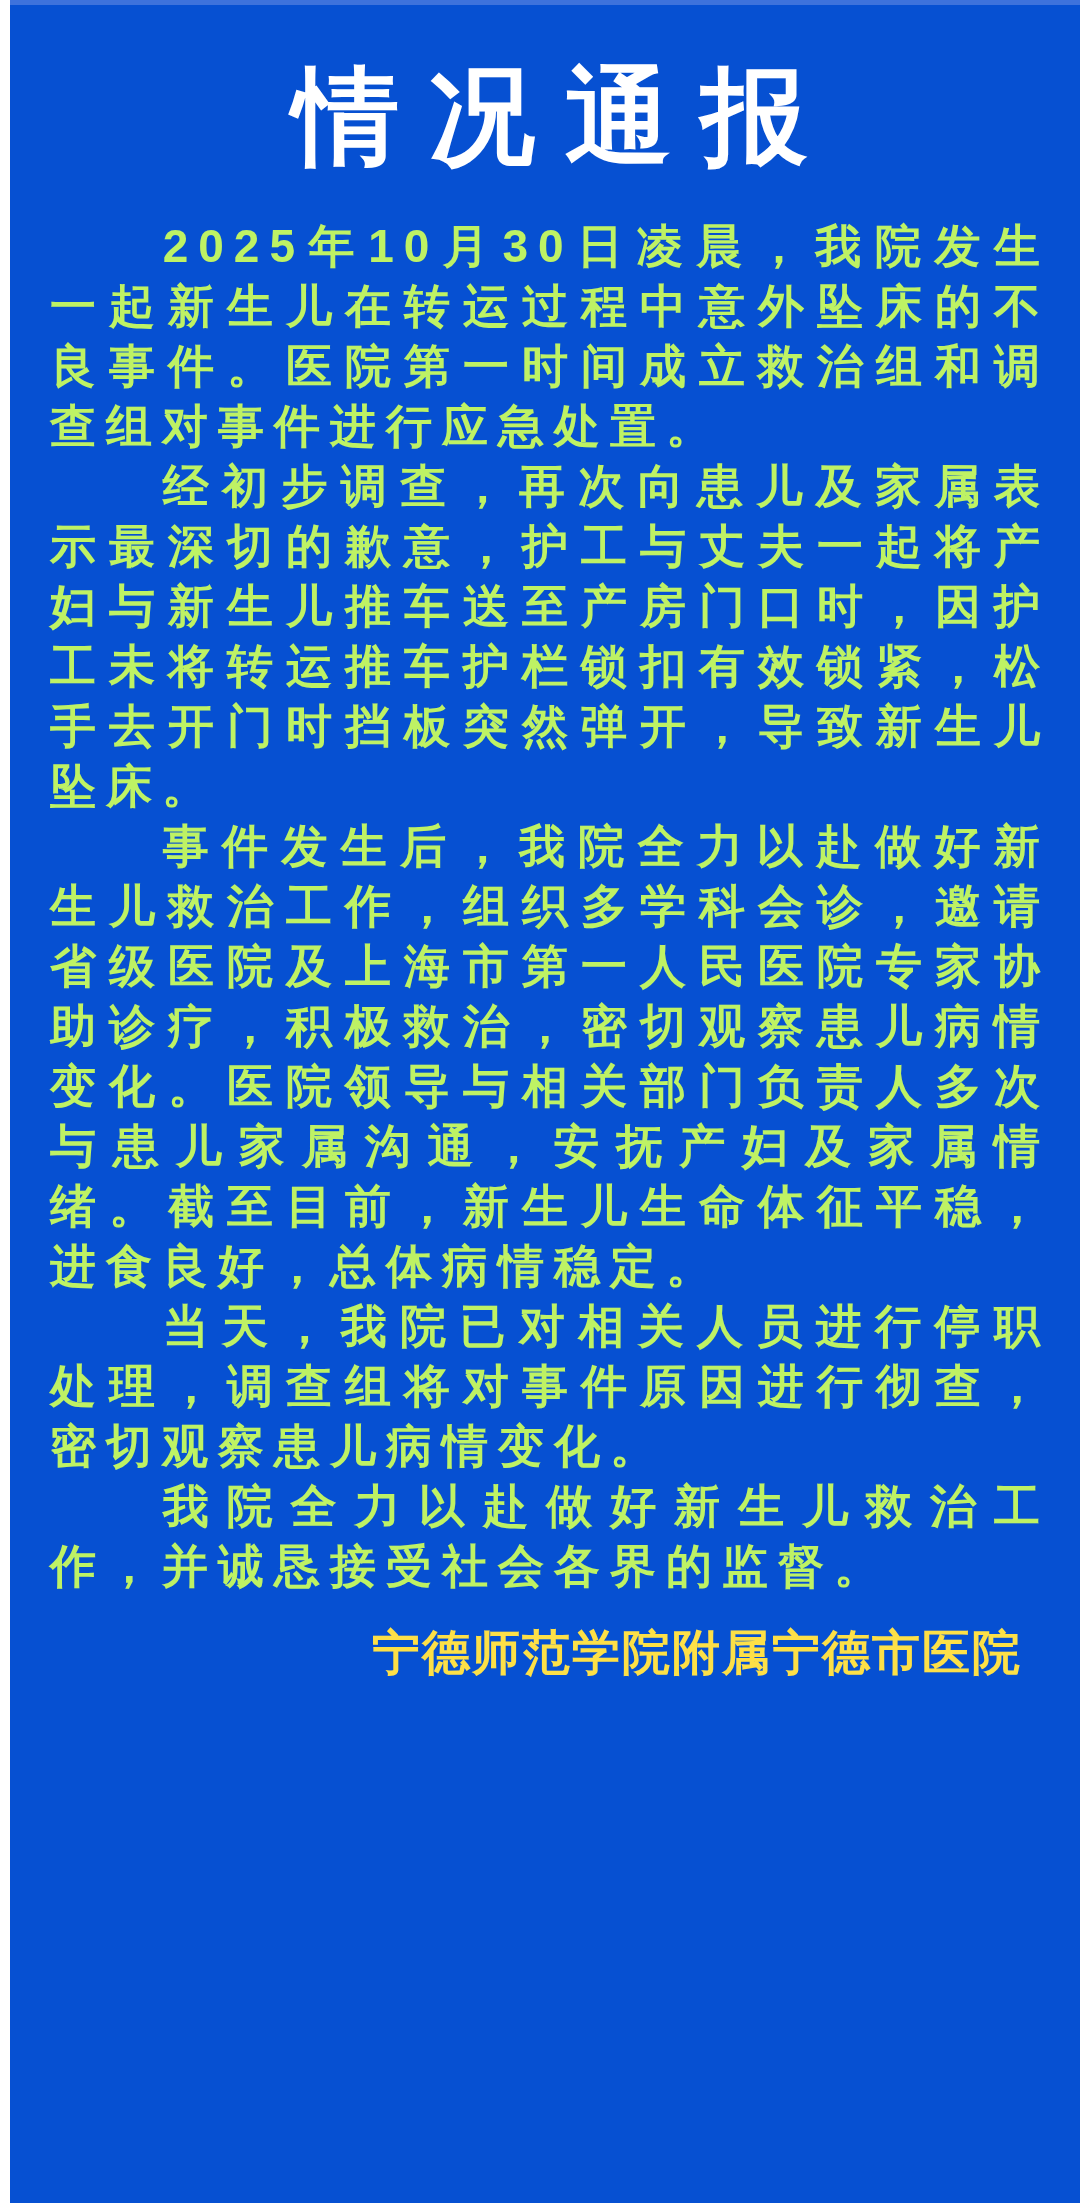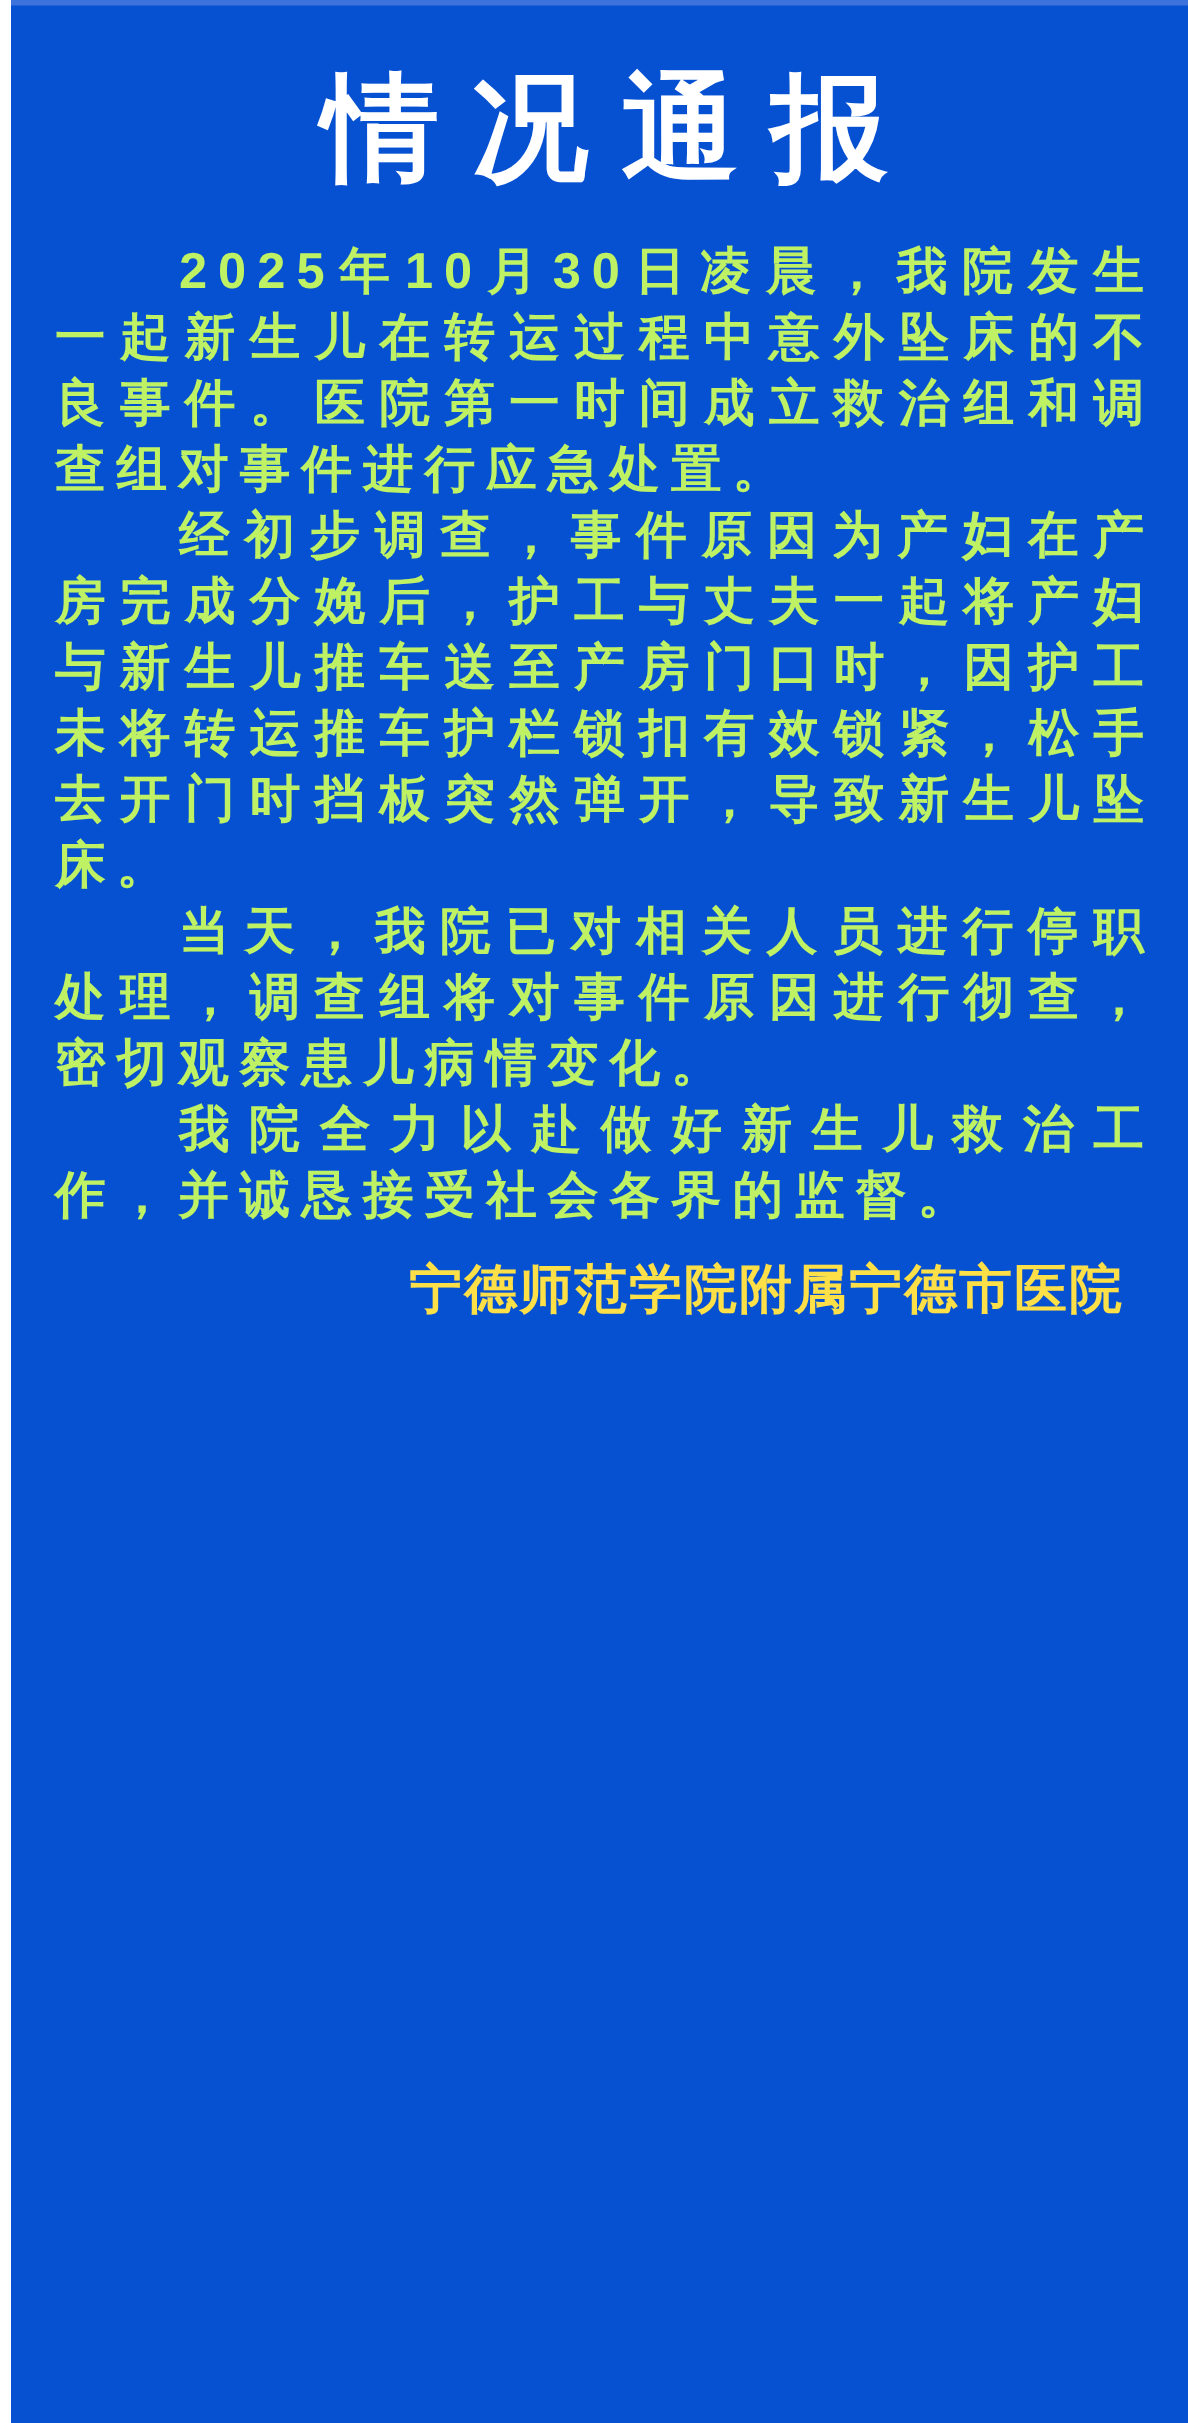--- a/index.html
+++ b/index.html
@@ -63,21 +63,22 @@
 </head>
 <body>
 
 <div class="page">
   <div class="top-strip"></div>
 
   <h1 class="title">情况通报</h1>
 
   <div class="body-text">
     <p>2025年10月30日凌晨，我院发生一起新生儿在转运过程中意外坠床的不良事件。医院第一时间成立救治组和调查组对事件进行应急处置。</p>
-    <p>经初步调查，事件原因为产妇在产房完成分娩后，护工与丈夫一起将产妇与新生儿推车送至产房门口时，因护工未将转运推车护栏锁扣有效锁紧，松手去开门时挡板突然弹开，导致新生儿坠床。</p>
+    <p>经初步调查，再次向患儿及家属表示最深切的歉意，护工与丈夫一起将产妇与新生儿推车送至产房门口时，因护工未将转运推车护栏锁扣有效锁紧，松手去开门时挡板突然弹开，导致新生儿坠床。</p>
+    <p>事件发生后，我院全力以赴做好新生儿救治工作，组织多学科会诊，邀请省级医院及上海市第一人民医院专家协助诊疗，积极救治，密切观察患儿病情变化。医院领导与相关部门负责人多次与患儿家属沟通，安抚产妇及家属情绪。截至目前，新生儿生命体征平稳，进食良好，总体病情稳定。</p>
     <p>当天，我院已对相关人员进行停职处理，调查组将对事件原因进行彻查，密切观察患儿病情变化。</p>
     <p>我院全力以赴做好新生儿救治工作，并诚恳接受社会各界的监督。</p>
   </div>
 
   <div class="signature-block">
     <div class="signature-line">宁德师范学院附属宁德市医院</div>
   </div>
 </div>
 
 </body></html>

